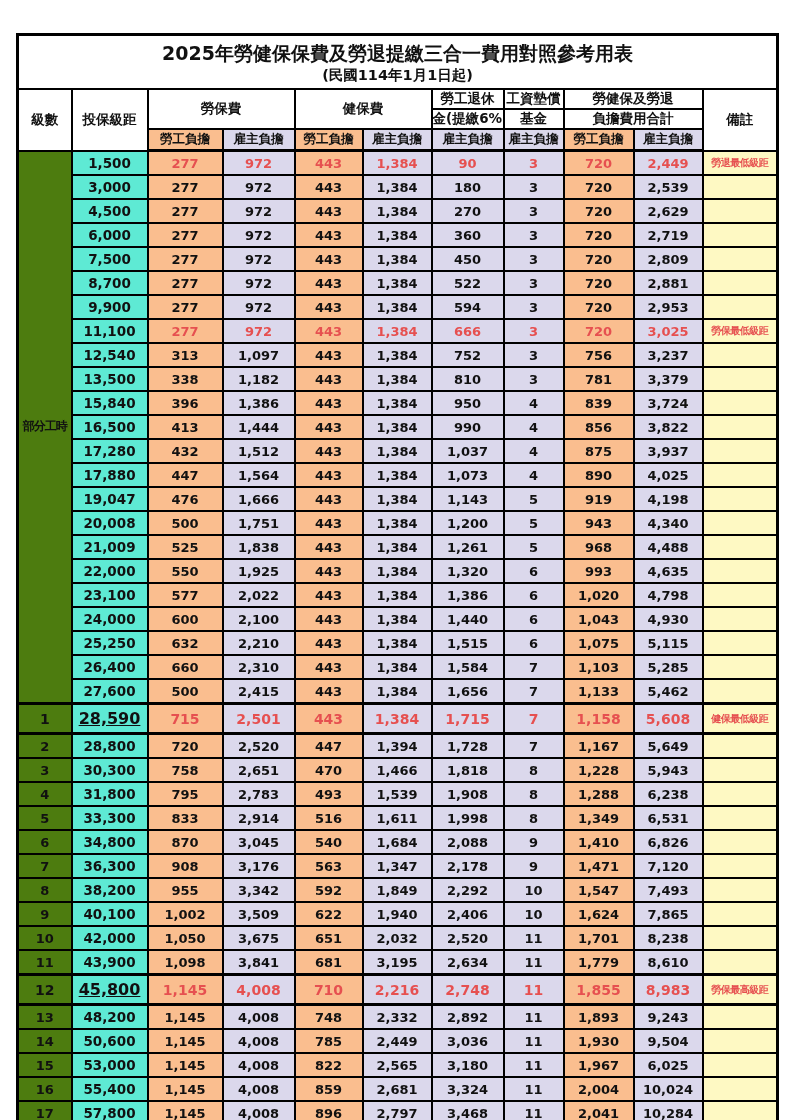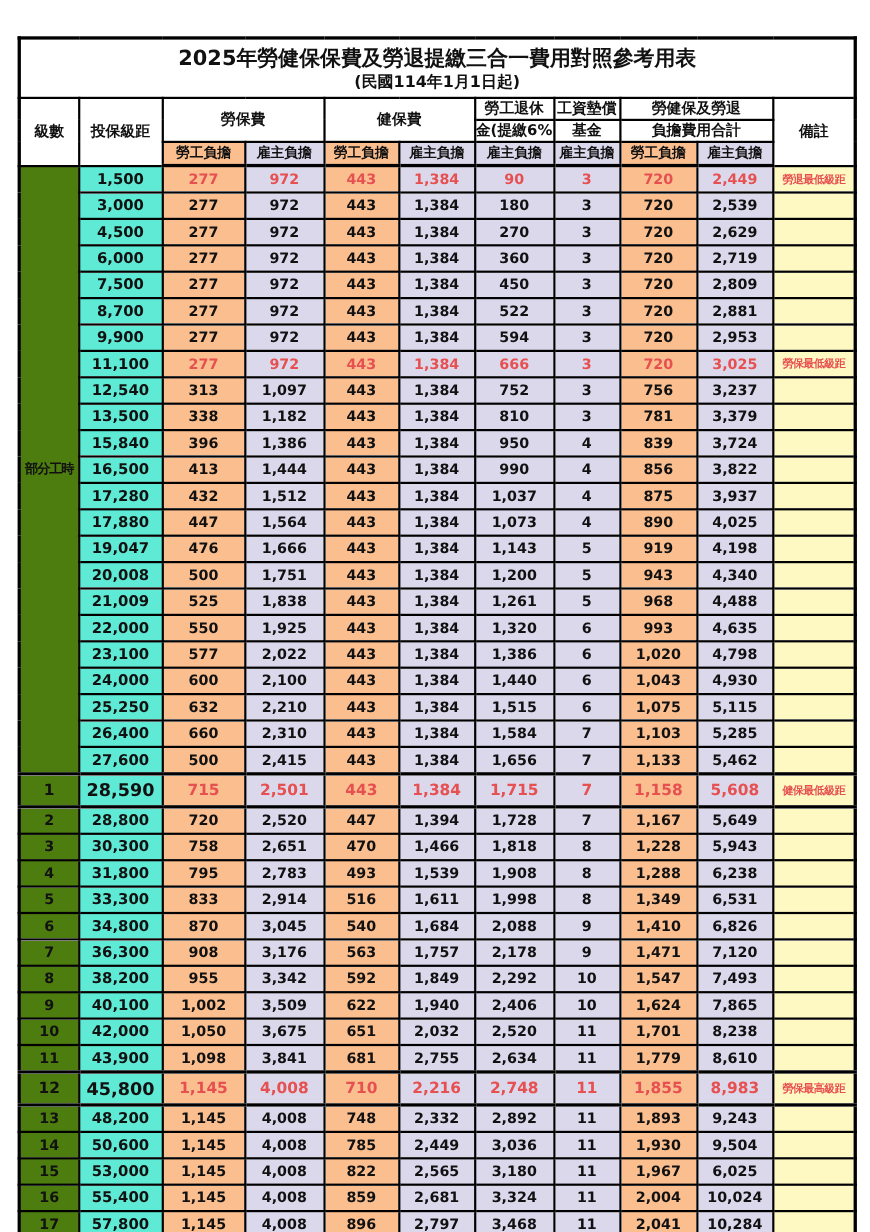--- a/index.html
+++ b/index.html
@@ -32,21 +32,21 @@
   tr.h3 th{height:19px;font-size:12.5px;border-bottom-width:3px;text-align:center;}
   th.emp,td.emp{background:var(--employee-bg,#fabe8f);}
   th.er, td.er {background:var(--employer-bg,#dbd8ec);}
   tbody td{height:22px;font-size:13px;}
   td.level{font-size:13px;background:#4d7c0f;}
   td.part{font-size:12px;letter-spacing:-1px;}
   td.bracket{font-size:13.5px;background:#5eead4;}
   td.remark{font-size:10px;color:var(--red,#e65050);letter-spacing:-0.5px;background:#fef9c3;}
   tr.red td.emp,tr.red td.er{color:var(--red,#e65050);}
   tr.special td{border-top-width:3px;border-bottom-width:3px;height:27px;font-size:14px;}
-  tr.special td.bracket{font-size:16px;}
+  tr.special td.bracket{font-size:16px;text-decoration:underline;}
   tr.special td.level{font-size:14px;}
   tr.special td.remark{font-size:10px;}
 </style>
 </head>
 <body>
 
 <table class="fee">
   <colgroup>
     <col style="width:54px">
       <col style="width:76px">
@@ -448,21 +448,21 @@
         <td class="emp">1,410</td>
         <td class="er">6,826</td>
         <td class="remark"></td>
       </tr>
       <tr>
         <td class="level">7</td>
         <td class="bracket">36,300</td>
         <td class="emp">908</td>
         <td class="er">3,176</td>
         <td class="emp">563</td>
-        <td class="er">1,757</td>
+        <td class="er">1,347</td>
         <td class="er">2,178</td>
         <td class="er">9</td>
         <td class="emp">1,471</td>
         <td class="er">7,120</td>
         <td class="remark"></td>
       </tr>
       <tr>
         <td class="level">8</td>
         <td class="bracket">38,200</td>
         <td class="emp">955</td>
@@ -500,21 +500,21 @@
         <td class="emp">1,701</td>
         <td class="er">8,238</td>
         <td class="remark"></td>
       </tr>
       <tr>
         <td class="level">11</td>
         <td class="bracket">43,900</td>
         <td class="emp">1,098</td>
         <td class="er">3,841</td>
         <td class="emp">681</td>
-        <td class="er">2,755</td>
+        <td class="er">3,195</td>
         <td class="er">2,634</td>
         <td class="er">11</td>
         <td class="emp">1,779</td>
         <td class="er">8,610</td>
         <td class="remark"></td>
       </tr>
       <tr class="special red">
         <td class="level">12</td>
         <td class="bracket">45,800</td>
         <td class="emp">1,145</td>

